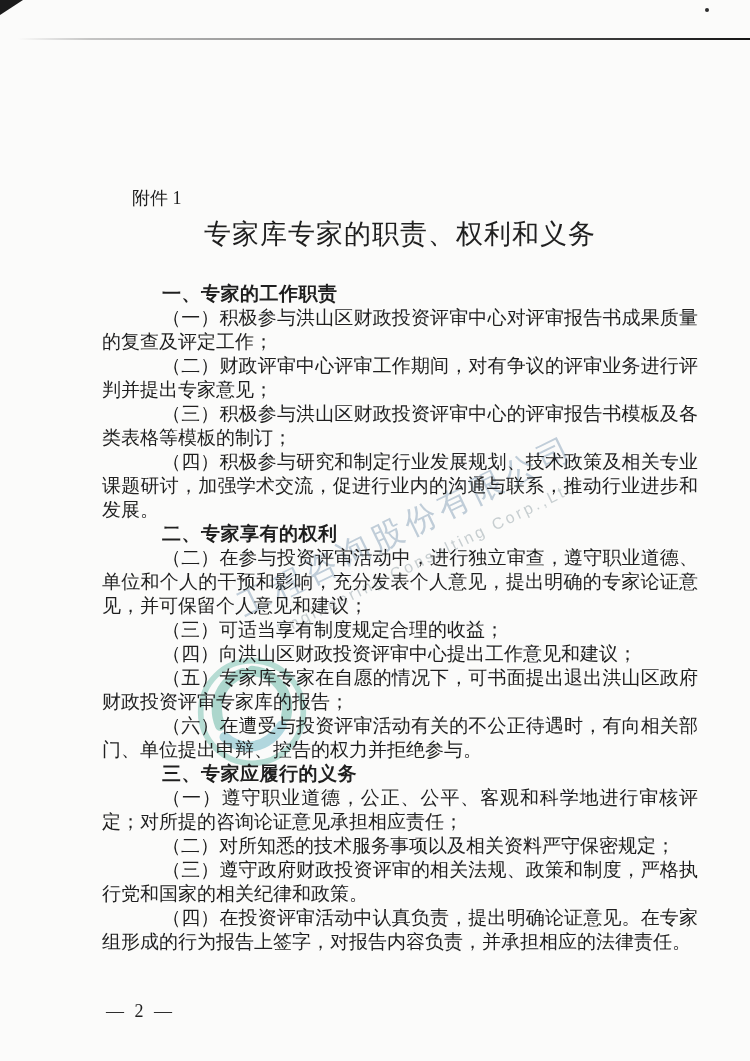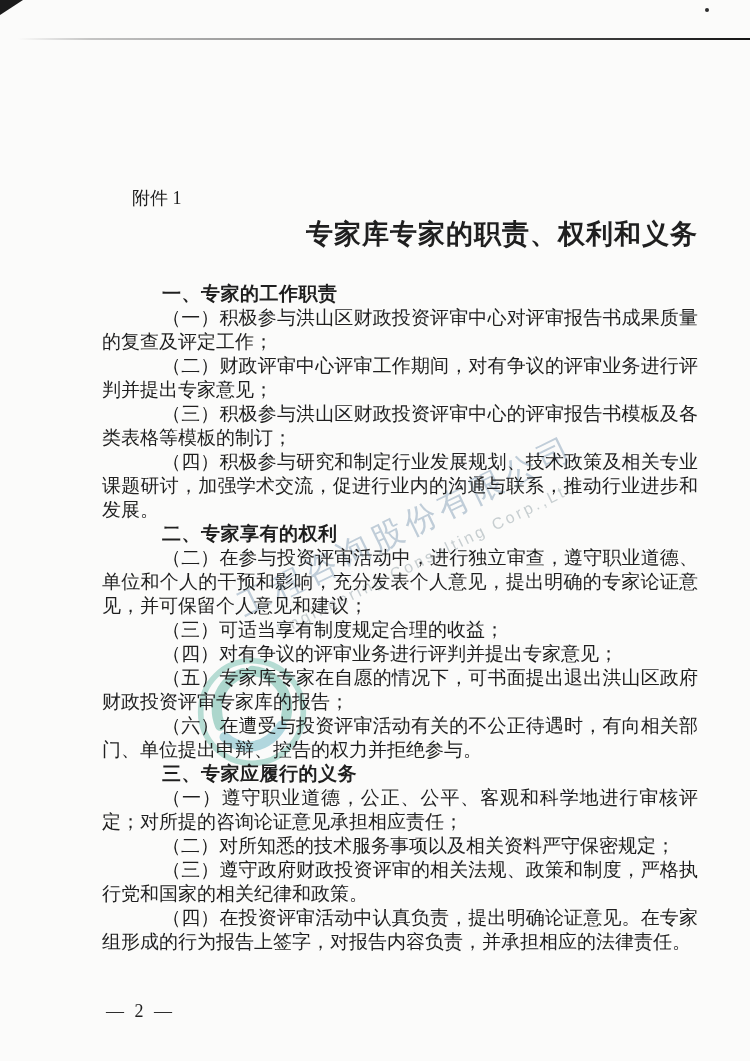--- a/index.html
+++ b/index.html
@@ -76,24 +76,24 @@
     left: 102px; top: 16px;
     width: 596px;
   }
   .attachment {
     margin: 172px 0 0 30px;
     font-size: 18px;
     line-height: 21px;
   }
   .doc-title {
     margin: 10px 0 0 0;
-    text-align: right;
+    text-align: center;
     font-size: 27px;
     line-height: 31px;
-    font-weight: bold;
+    font-weight: normal;
     letter-spacing: 1px;
   }
   .doc-body {
     margin-top: 32px;
     font-size: 19px;
     line-height: 24px;
     text-align: justify;
   }
   .doc-body p {
     margin: 0;
@@ -135,21 +135,21 @@
 
     <div class="doc-body">
       <p class="sec">一、专家的工作职责</p>
       <p>（一）积极参与洪山区财政投资评审中心对评审报告书成果质量的复查及评定工作；</p>
       <p>（二）财政评审中心评审工作期间，对有争议的评审业务进行评判并提出专家意见；</p>
       <p>（三）积极参与洪山区财政投资评审中心的评审报告书模板及各类表格等模板的制订；</p>
       <p>（四）积极参与研究和制定行业发展规划、技术政策及相关专业课题研讨，加强学术交流，促进行业内的沟通与联系，推动行业进步和发展。</p>
       <p class="sec">二、专家享有的权利</p>
       <p>（二）在参与投资评审活动中，进行独立审查，遵守职业道德、单位和个人的干预和影响，充分发表个人意见，提出明确的专家论证意见，并可保留个人意见和建议；</p>
       <p>（三）可适当享有制度规定合理的收益；</p>
-      <p>（四）对有争议的评审业务进行评判并提出专家意见；</p>
+      <p>（四）向洪山区财政投资评审中心提出工作意见和建议；</p>
       <p>（五）专家库专家在自愿的情况下，可书面提出退出洪山区政府财政投资评审专家库的报告；</p>
       <p>（六）在遭受与投资评审活动有关的不公正待遇时，有向相关部门、单位提出申辩、控告的权力并拒绝参与。</p>
       <p class="sec">三、专家应履行的义务</p>
       <p>（一）遵守职业道德，公正、公平、客观和科学地进行审核评定；对所提的咨询论证意见承担相应责任；</p>
       <p>（二）对所知悉的技术服务事项以及相关资料严守保密规定；</p>
       <p>（三）遵守政府财政投资评审的相关法规、政策和制度，严格执行党和国家的相关纪律和政策。</p>
       <p>（四）在投资评审活动中认真负责，提出明确论证意见。在专家组形成的行为报告上签字，对报告内容负责，并承担相应的法律责任。</p>
     </div>
   </div>
 

